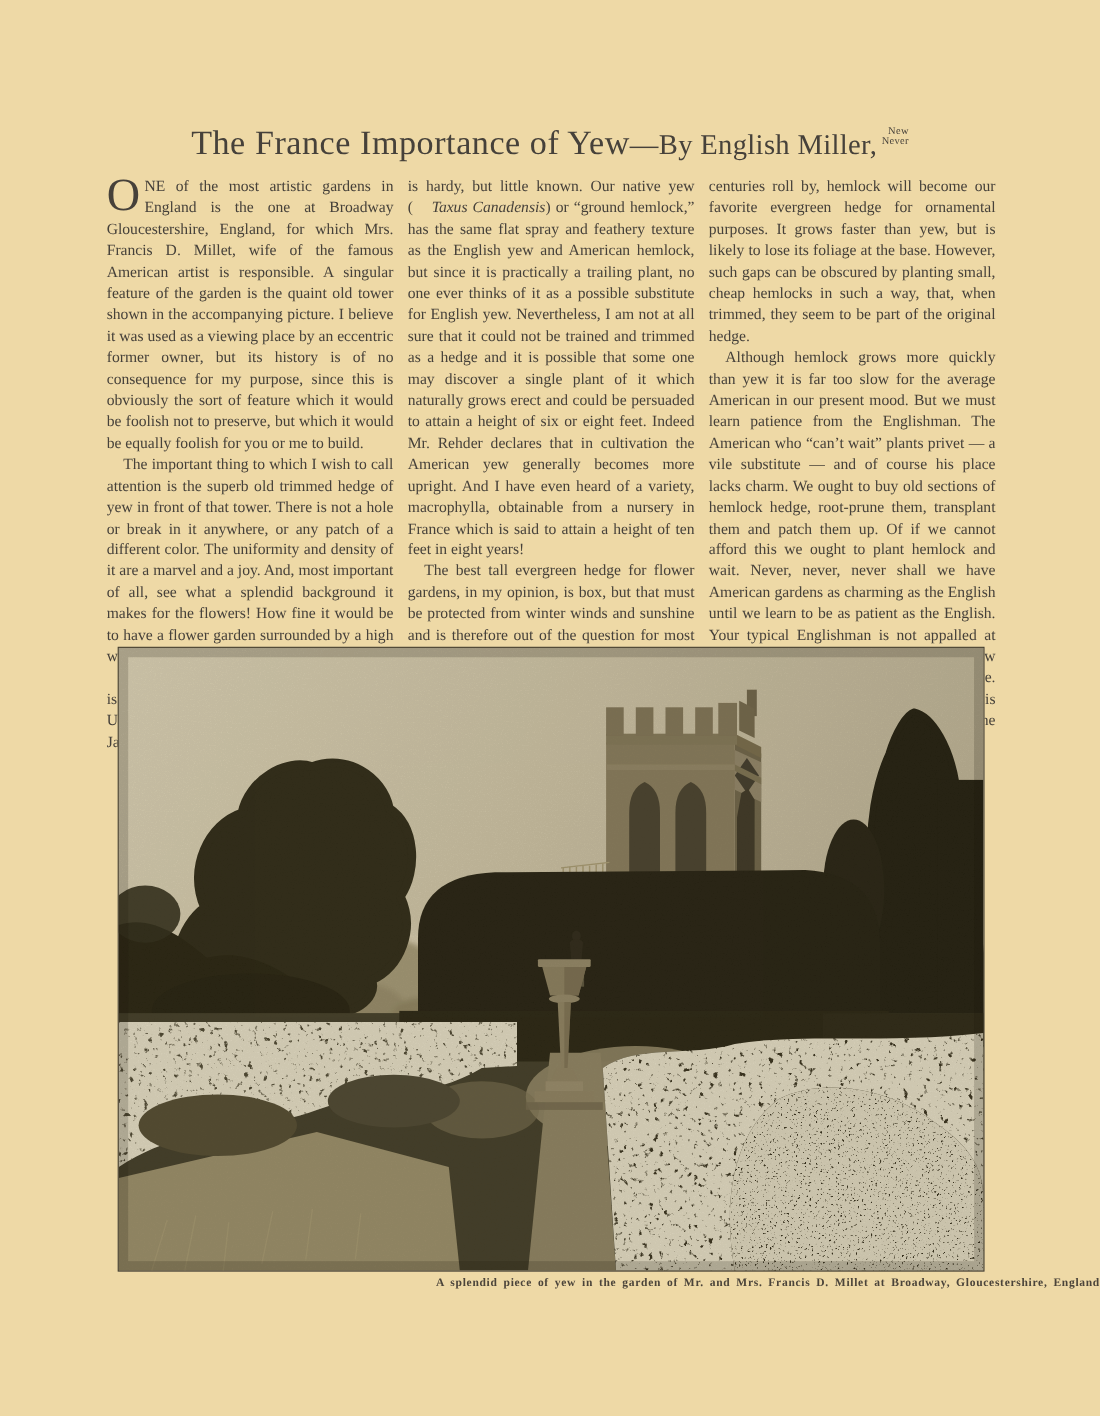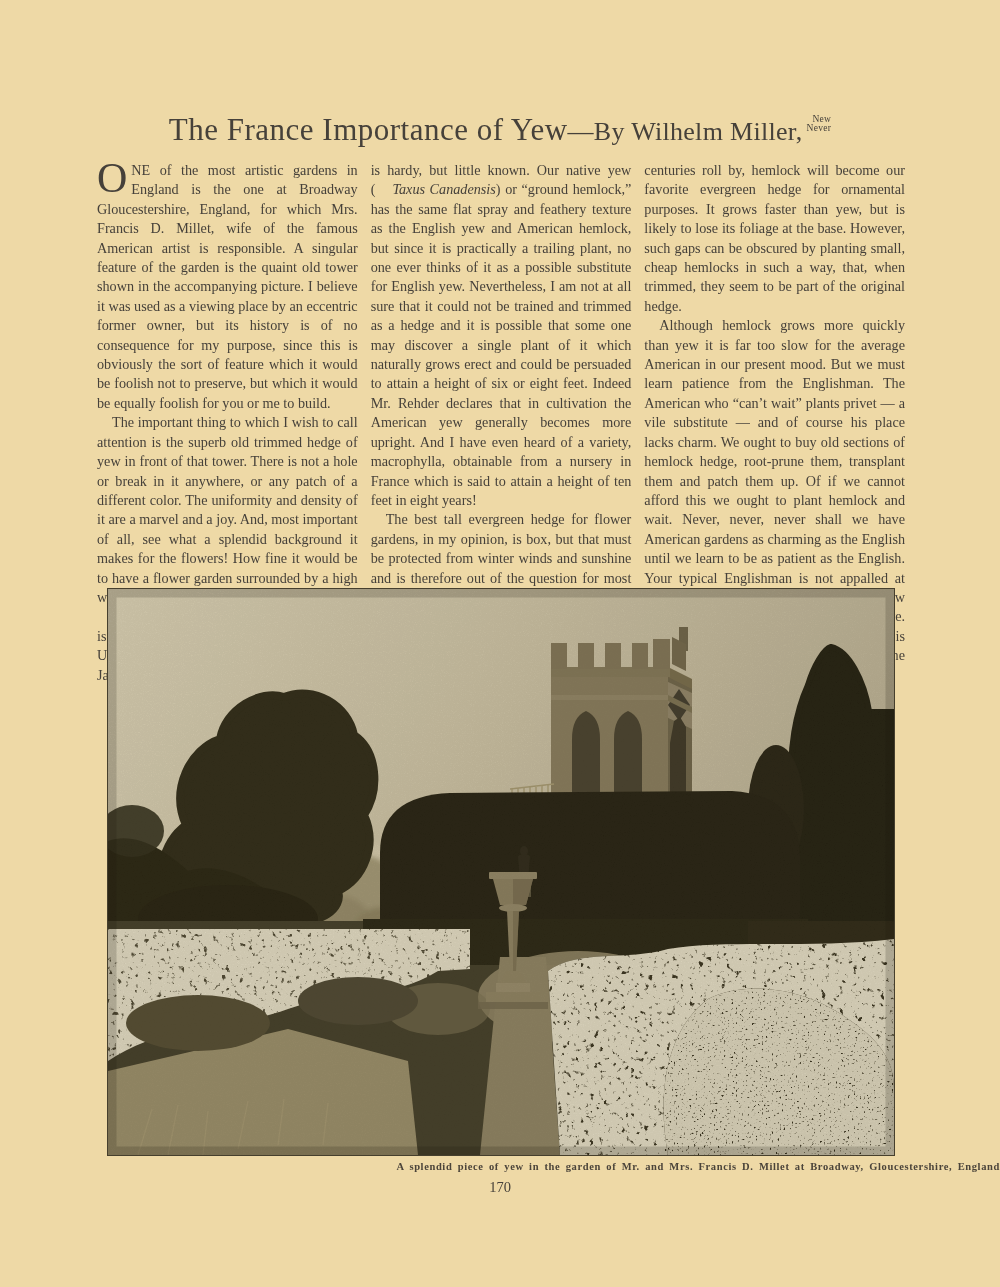--- a/index.html
+++ b/index.html
@@ -44,21 +44,21 @@
     position:absolute;top:1179px;left:0;width:1000px;text-align:center;
     font-size:14.5px;color:var(--ink,#46413a);
   }
 </style>
 </head>
 <body>
 
 <div class="page">
 
   <div class="masthead">
-    <span class="title-main">The France Importance of Yew</span><span class="byline">—By Wilhelm Miller,</span><span class="byline-city"><span>New</span><br><span>Never</span></span>
+    <span class="title-main">The France Importance of Yew</span><span class="byline">—By English Miller,</span><span class="byline-city"><span>New</span><br><span>Never</span></span>
   </div>
 
   <div class="cols">
       <div class="col">
         <p><span class="dropcap">O</span><span>NE of the most artistic gardens in England is the one at Broadway Gloucestershire, England, for which Mrs. Francis D. Millet, wife of the famous American artist is responsible. A singular feature of the garden is the quaint old tower shown in the accompanying picture. I believe it was used as a viewing place by an eccentric former owner, but its history is of no consequence for my purpose, since this is obviously the sort of feature which it would be foolish not to preserve, but which it would be equally foolish for you or me to build.</span></p>
         <p class="indent"><span>The important thing to which I wish to call attention is the superb old trimmed hedge of yew in front of that tower. There is not a hole or break in it anywhere, or any patch of a different color. The uniformity and density of it are a marvel and a joy. And, most important of all, see what a splendid background it makes for the flowers! How fine it would be to have a flower garden surrounded by a high wall of yew, as one often sees in England!</span></p>
         <p class="indent jlast"><span>Alas, the English yew (</span><span class="it">Taxus baccata</span><span>) is not sufficiently hardy in the Northern United States. Our nearest equivalent is the Japanese yew (</span><span class="it">Taxus cuspidata</span><span>) which</span></p>
       </div>
       <div class="col">
         <p><span>is hardy, but little known. Our native yew (</span><span class="it">Taxus Canadensis</span><span>) or “ground hemlock,” has the same flat spray and feathery texture as the English yew and American hemlock, but since it is practically a trailing plant, no one ever thinks of it as a possible substitute for English yew. Nevertheless, I am not at all sure that it could not be trained and trimmed as a hedge and it is possible that some one may discover a single plant of it which naturally grows erect and could be persuaded to attain a height of six or eight feet. Indeed Mr. Rehder declares that in cultivation the American yew generally becomes more upright. And I have even heard of a variety, macrophylla, obtainable from a nursery in France which is said to attain a height of ten feet in eight years!</span></p>
@@ -207,15 +207,14 @@
         <rect x="378" y="403" width="54" height="10" fill="#8a7e5f"></rect>
         <rect x="370" y="413" width="70" height="7" fill="#6e644a" opacity="0.85"></rect>
       </g>
 
       <rect x="0" y="0" width="786" height="566" filter="url(#fgrain)" opacity="0.13"></rect>
       <rect x="4" y="4" width="778" height="558" fill="none" stroke="#1a170d" stroke-width="9" opacity="0.18"></rect>
     </svg>
   </div>
 
   <div class="caption">A splendid piece of yew in the garden of Mr. and Mrs. Francis D. Millet at Broadway, Gloucestershire, England</div>
-  <div class="folio">170</div>
 
 </div>
 
 </body></html>

